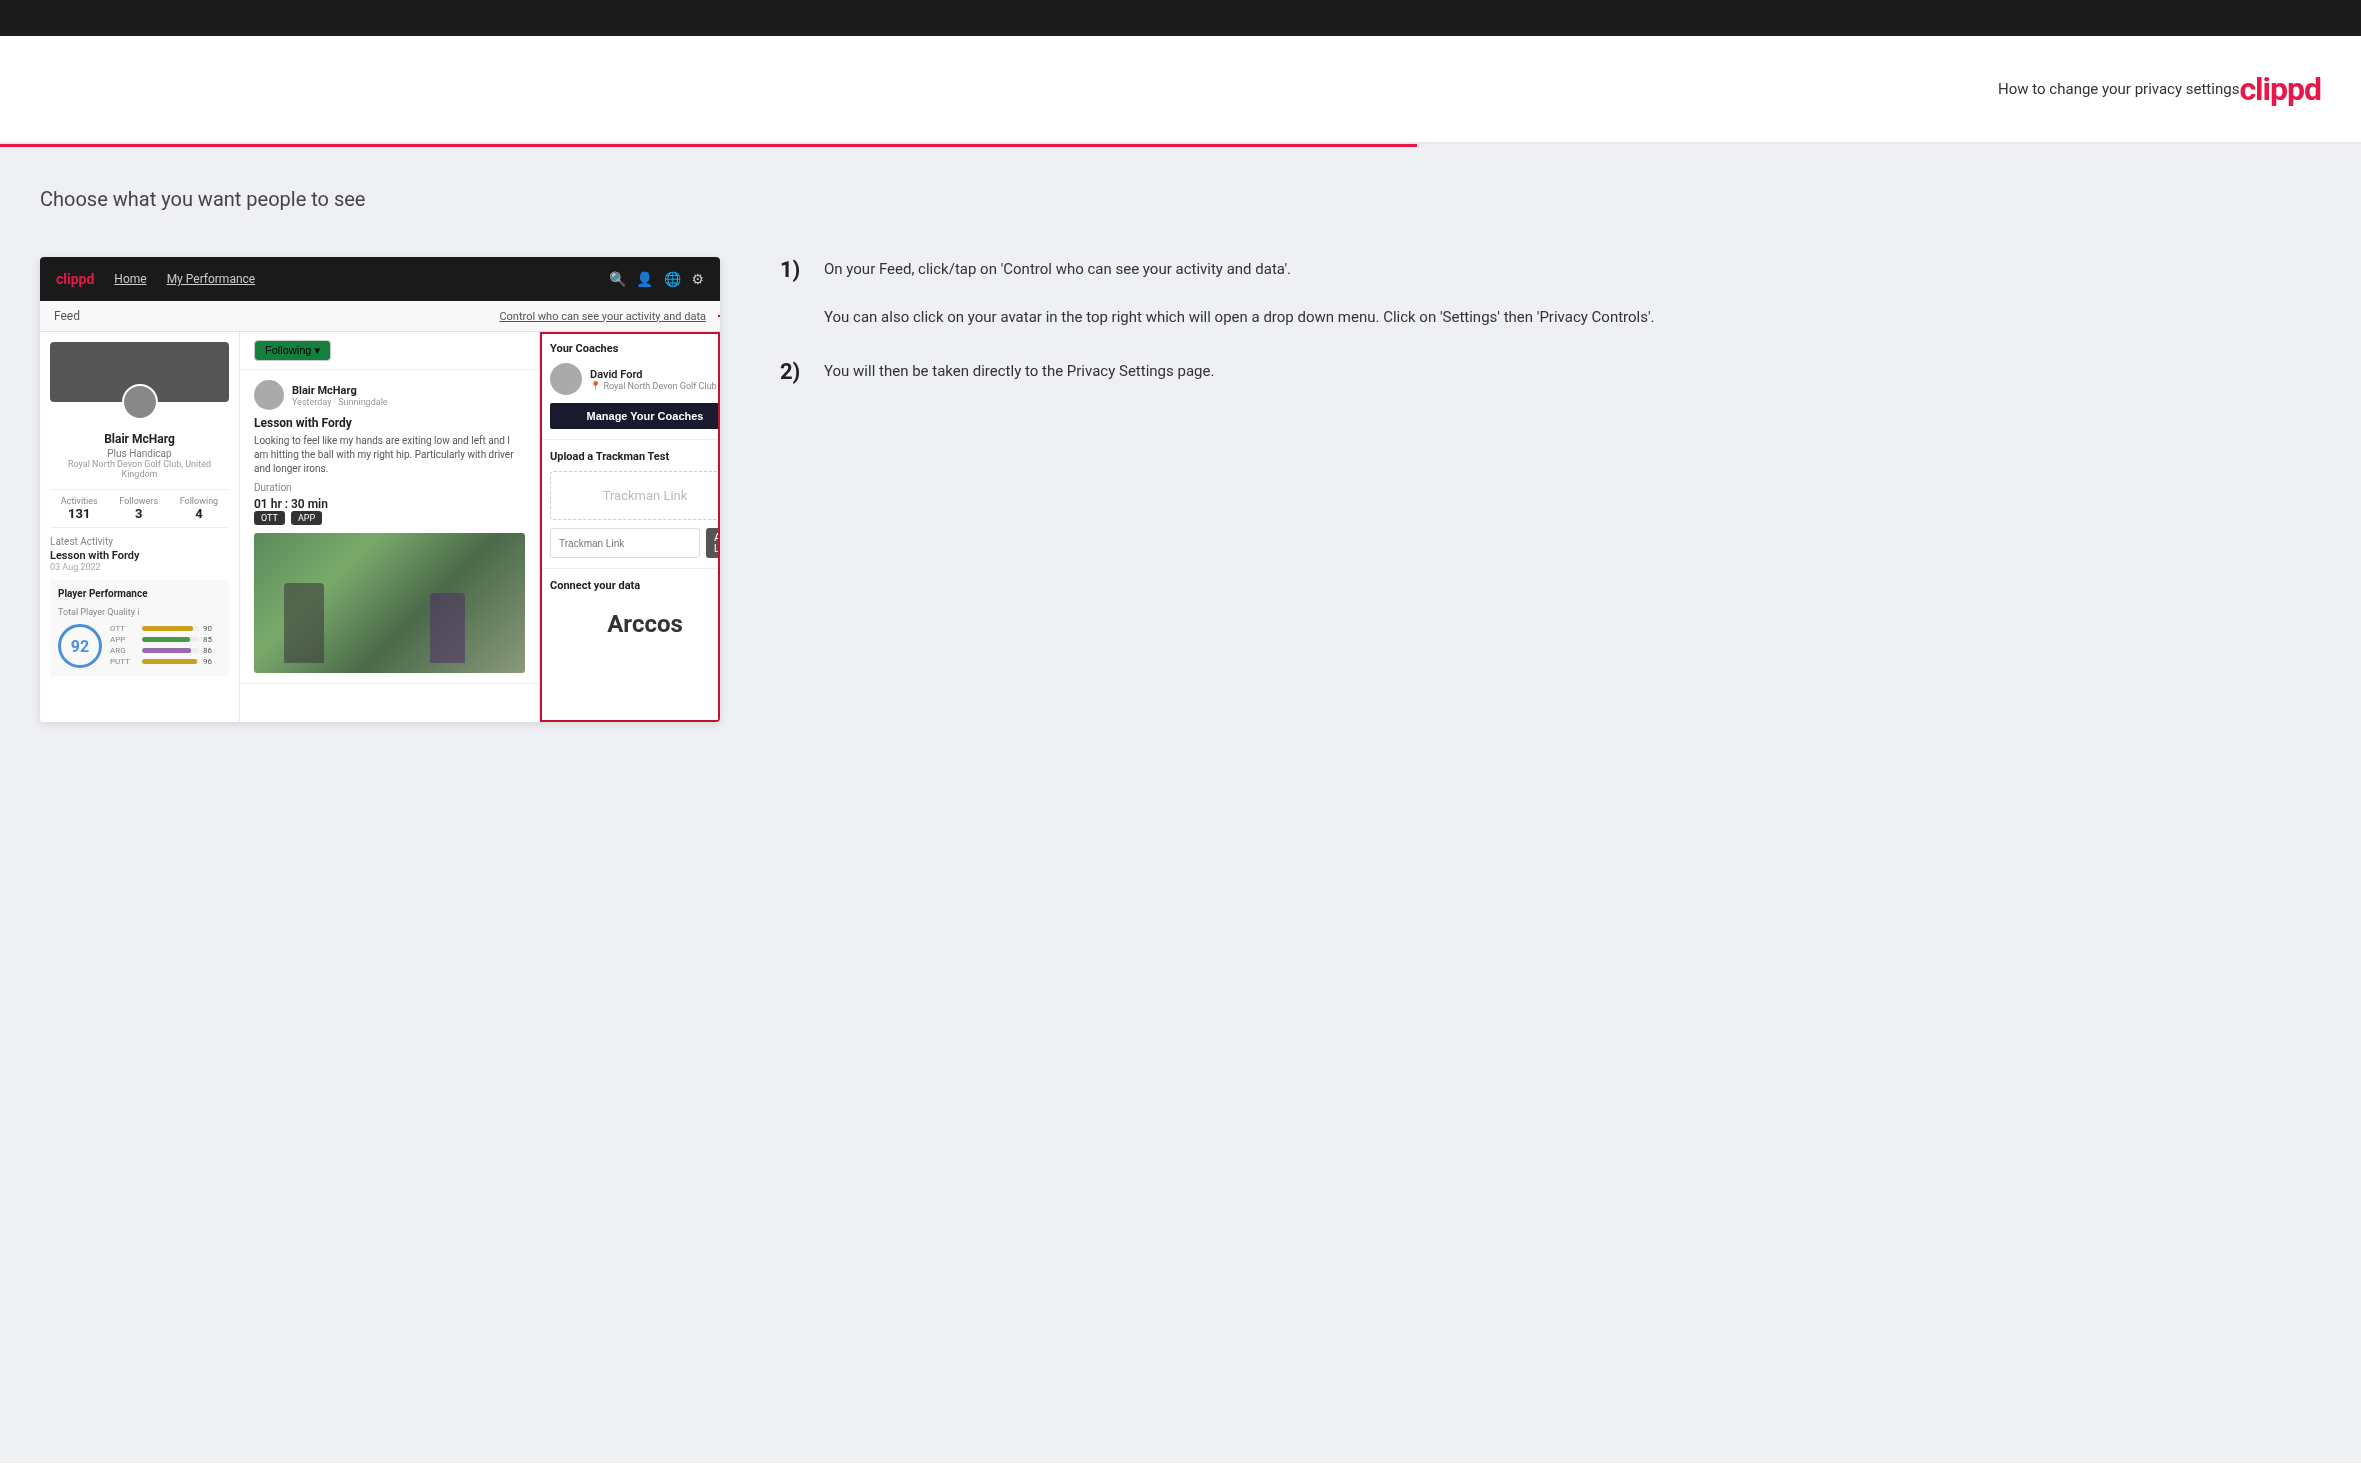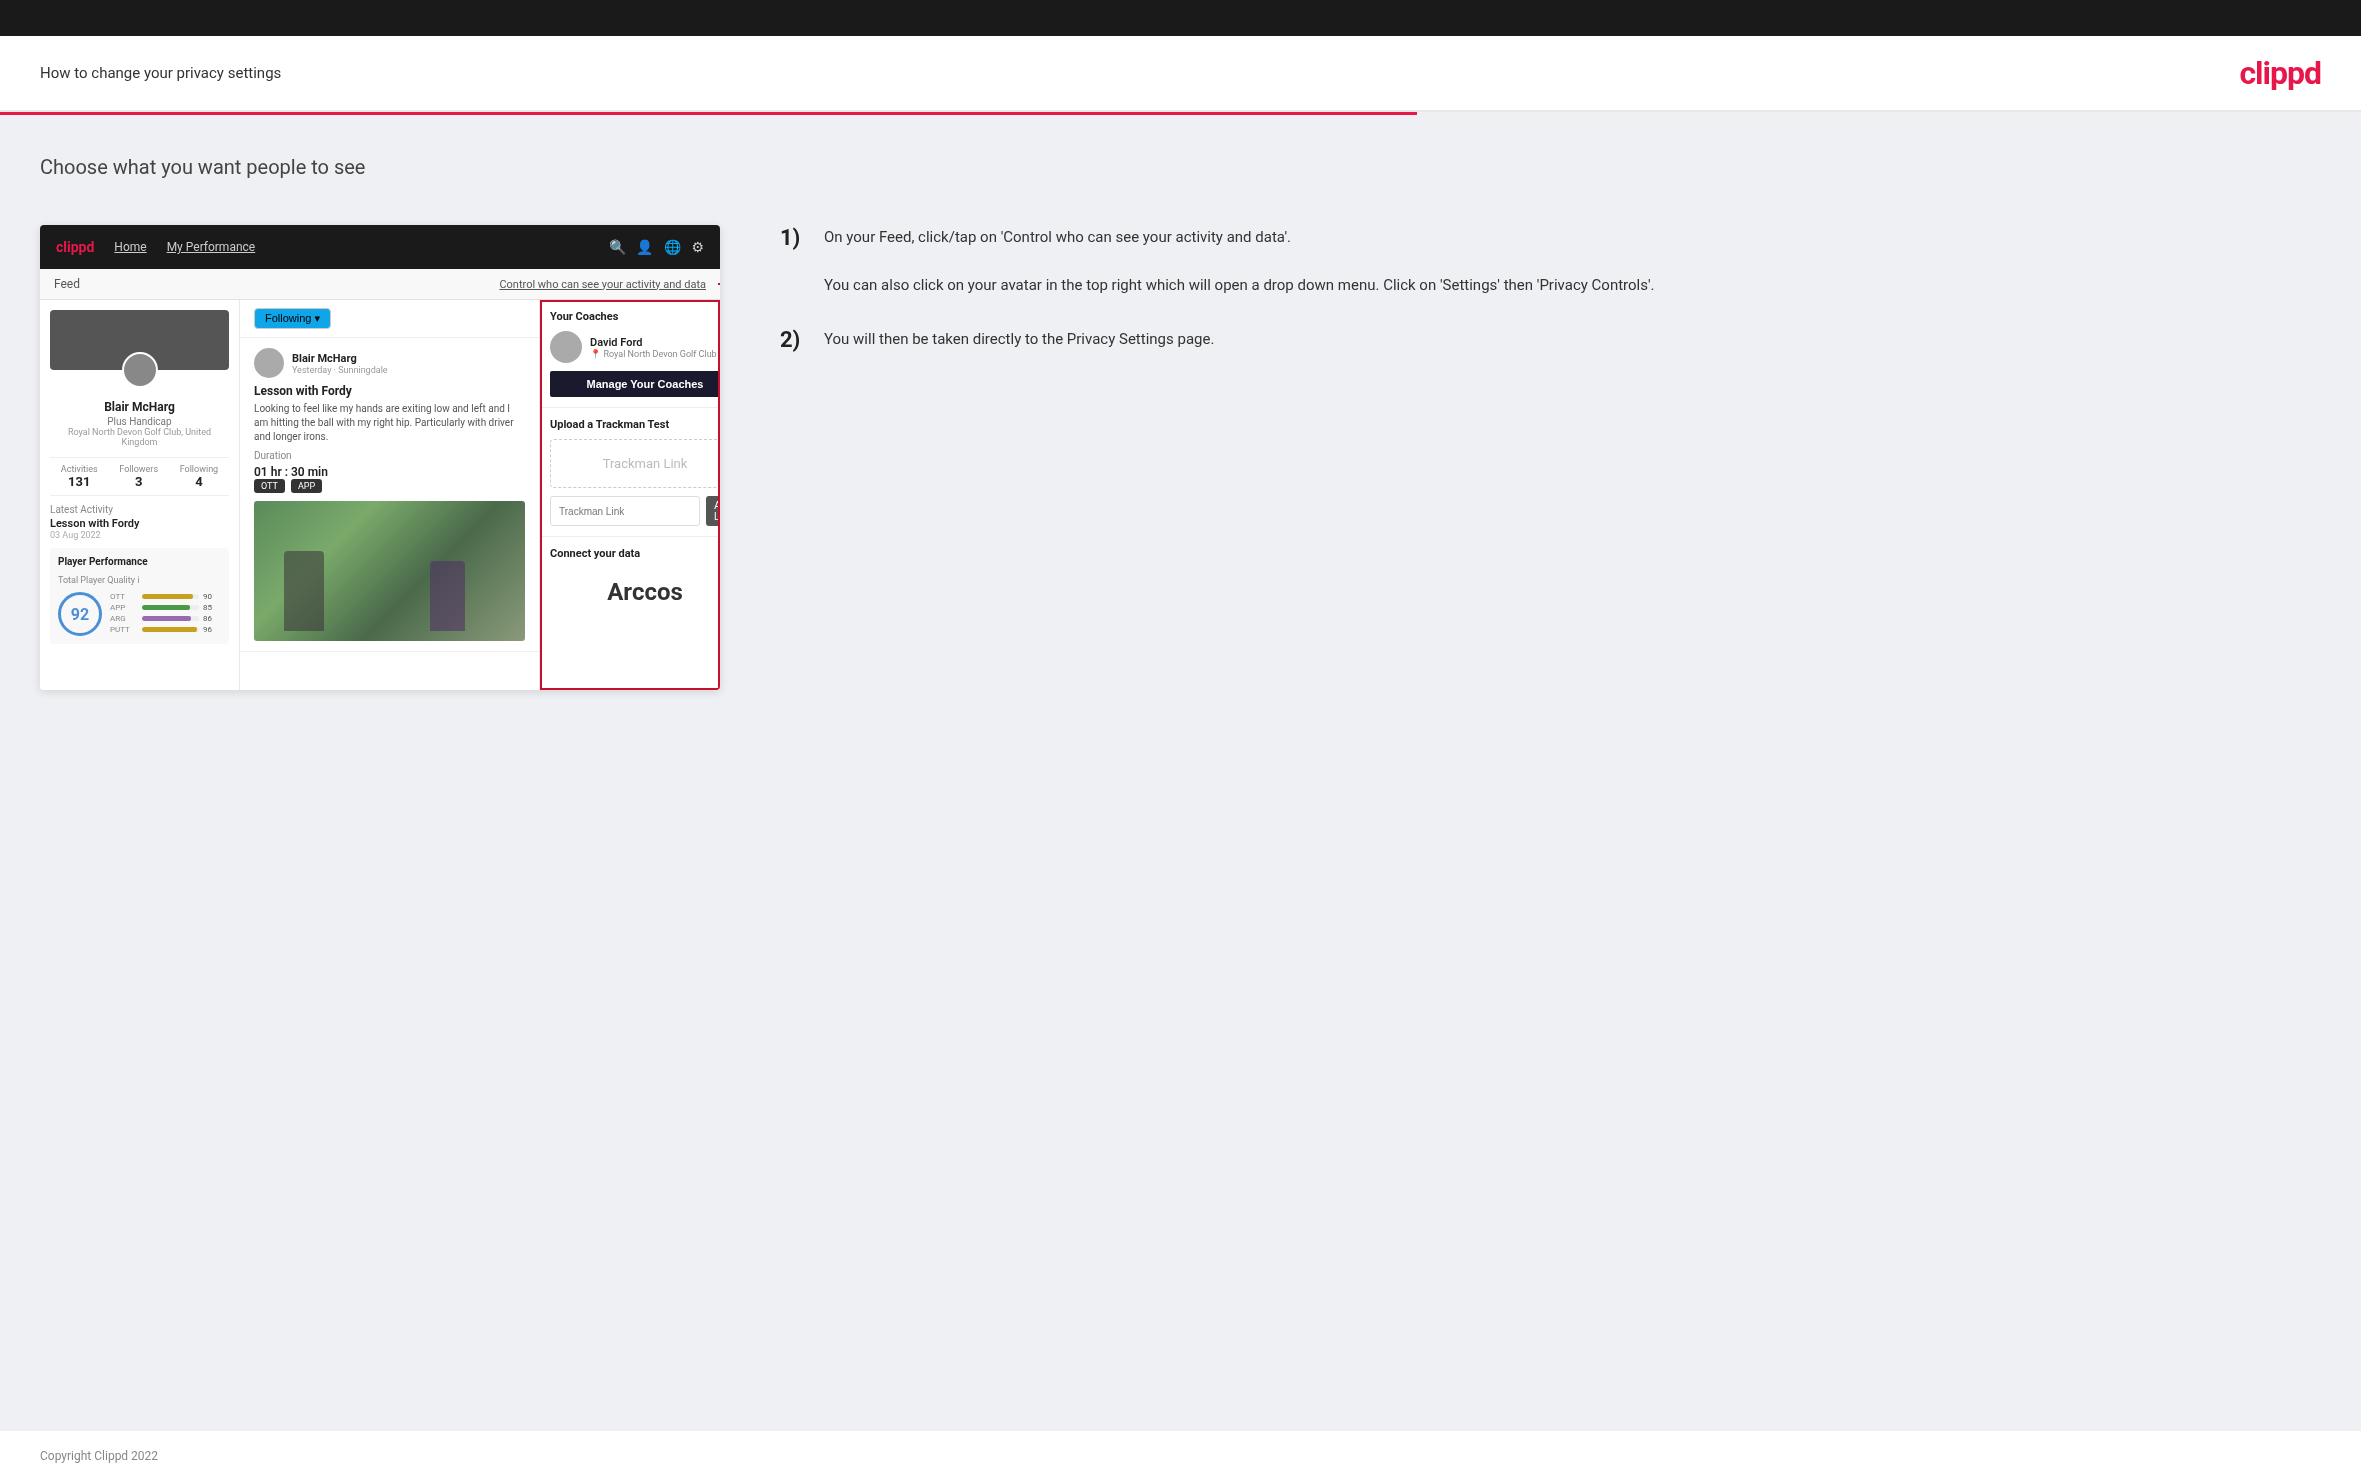--- a/index.html
+++ b/index.html
@@ -14,22 +14,22 @@
     .top-bar {
       background: #1a1a1a;
       height: 36px;
       width: 100%;
     }
 
     
     .site-header {
       display: flex;
       align-items: center;
-      justify-content: space-between;
-      padding: 18px 40px;
+      justify-content: flex-end;
+      padding: 34px 40px;
       border-bottom: 2px solid #e8e8e8;
     }
     .site-header-title {
       font-size: 15px;
       color: #333;
     }
     .clippd-logo {
       font-size: 32px;
       font-weight: 700;
       color: #e8174a;
@@ -276,21 +276,21 @@
       background: #fff;
       overflow: hidden;
     }
     .feed-follow-bar {
       display: flex;
       align-items: center;
       padding: 8px 14px;
       border-bottom: 1px solid #eee;
     }
     .following-btn {
-      background: #0ea5e9;
+      background: #15803d;
       border: 1px solid #ccc;
       border-radius: 4px;
       padding: 3px 10px;
       font-size: 11px;
       cursor: pointer;
       display: flex;
       align-items: center;
       gap: 4px;
     }
     .post-item {

